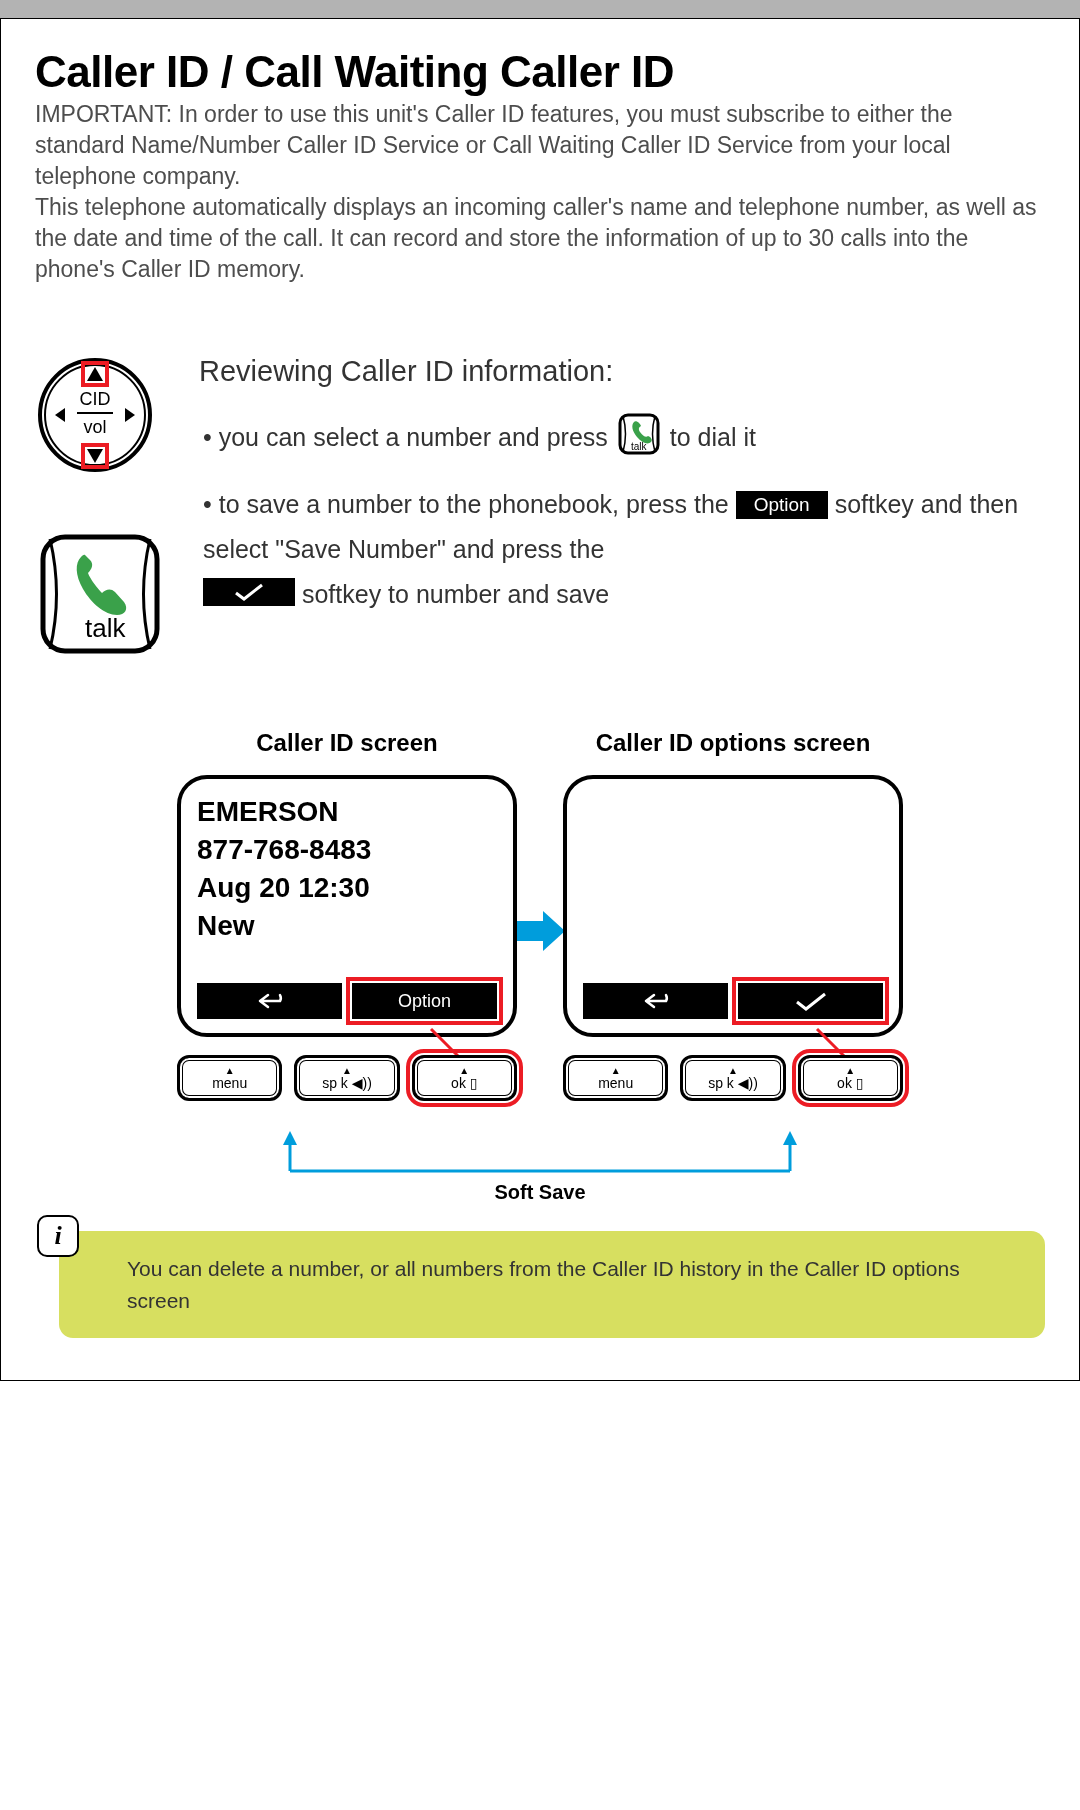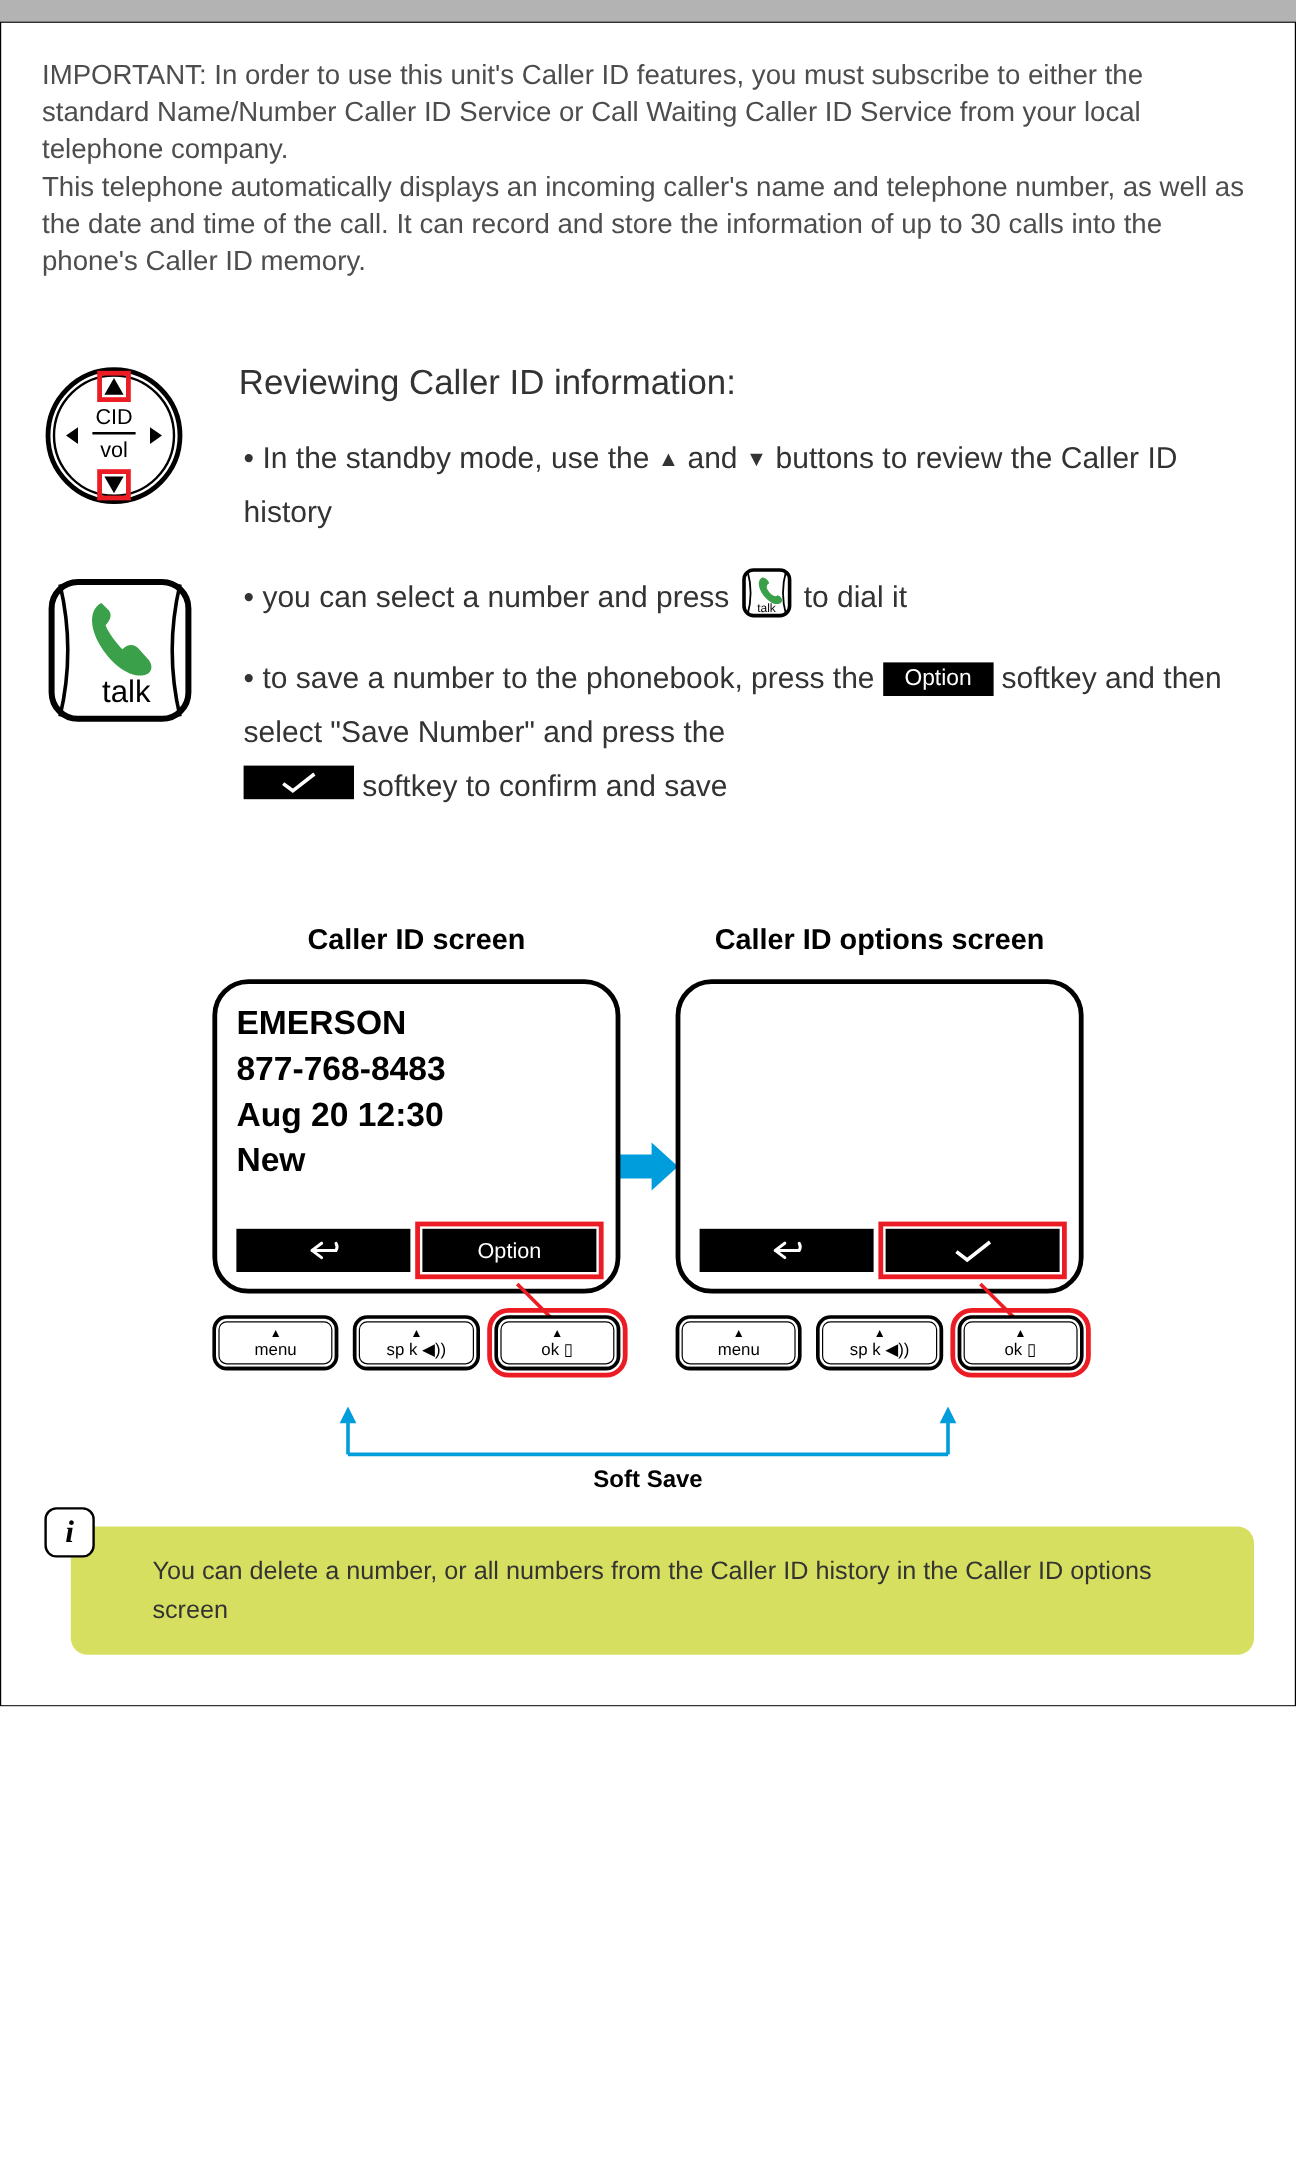--- a/index.html
+++ b/index.html
@@ -210,20 +210,21 @@
   }
   .talk-mini svg, .nav-pad svg, .talk-big svg { display:block; }
 </style>
 </head>
 <body>
 
 <div class="top-strip"></div>
 
 <div class="page">
 
+  <h1>Caller ID / Call Waiting Caller ID</h1>
   <div class="intro">IMPORTANT: In order to use this unit's Caller ID features, you must subscribe to either the standard Name/Number Caller ID Service or Call Waiting Caller ID Service from your local telephone company.<br>This telephone automatically displays an incoming caller's name and telephone number, as well as the date and time of the call. It can record and store the information of up to 30 calls into the phone's Caller ID memory.</div>
 
   <div class="review-row">
     <div class="review-icons">
 
       <div class="nav-pad">
         <svg width="120" height="120" viewBox="0 0 120 120">
           <circle cx="60" cy="60" r="55" fill="#fff" stroke="#000" stroke-width="4"></circle>
           <circle cx="60" cy="60" r="50" fill="none" stroke="#000" stroke-width="2"></circle>
 
@@ -248,27 +249,20 @@
           <path d="M115 10 Q102 65 115 120" fill="none" stroke="#000" stroke-width="3"></path>
           <path d="M46 28 C40 34 40 46 48 60 C56 74 70 86 82 86 C90 86 94 80 89 73 L80 63 C76 59 71 60 67 64 C63 60 55 50 53 44 C57 40 59 35 55 31 L50 26 C49 25 47 27 46 28 Z" fill="#3aa14a"></path>
           <text x="50" y="108" font-size="26" font-family="Arial">talk</text>
         </svg>
       </div>
     </div>
 
     <div class="review-text">
       <h2 class="subtitle">Reviewing Caller ID information:</h2>
 
-      <p class="bullet">
-        <span>• In the standby mode, use the </span>
-        <span class="tri">▲</span>
-        <span> and </span>
-        <span class="tri">▼</span>
-        <span> buttons to review the Caller ID history</span>
-      </p>
 
       <p class="bullet">
         <span>• you can select a number and press </span>
         <span class="inline-ico talk-mini">
           <svg width="44" height="44" viewBox="0 0 44 44">
             <rect x="3" y="3" width="38" height="38" rx="8" fill="#fff" stroke="#000" stroke-width="3"></rect>
             <path d="M6 4 Q11 22 6 40" fill="none" stroke="#000" stroke-width="1.5"></path>
             <path d="M38 4 Q33 22 38 40" fill="none" stroke="#000" stroke-width="1.5"></path>
             <path d="M17 10 C14 13 15 19 20 25 C25 31 31 33 34 30 C36 28 34 25 31 24 C29 26 26 24 23 20 C21 17 22 15 24 14 C23 11 19 8 17 10 Z" fill="#3aa14a"></path>
             <text x="14" y="38" font-size="10" font-family="Arial">talk</text>
@@ -280,21 +274,21 @@
       <p class="bullet">
         <span>• to save a number to the phonebook, press the </span>
         <span class="softkey-chip">Option</span>
         <span> softkey and then select  "Save Number" and press the </span>
         <br>
         <span class="softkey-chip check-chip">
           <svg width="34" height="18" viewBox="0 0 34 18">
               <polyline points="4,10 12,16 30,2" stroke="#fff" stroke-width="3" fill="none"></polyline>
             </svg>
         </span>
-        <span> softkey to confirm and save</span>
+        <span> softkey to number and save</span>
       </p>
     </div>
   </div>
 
   <div class="screens-wrap">
 
     <div class="big-arrow">
       <svg width="50" height="44" viewBox="0 0 50 44">
           <polygon points="0,12 28,12 28,2 50,22 28,42 28,32 0,32" fill="#009ddc"></polygon>
         </svg>

